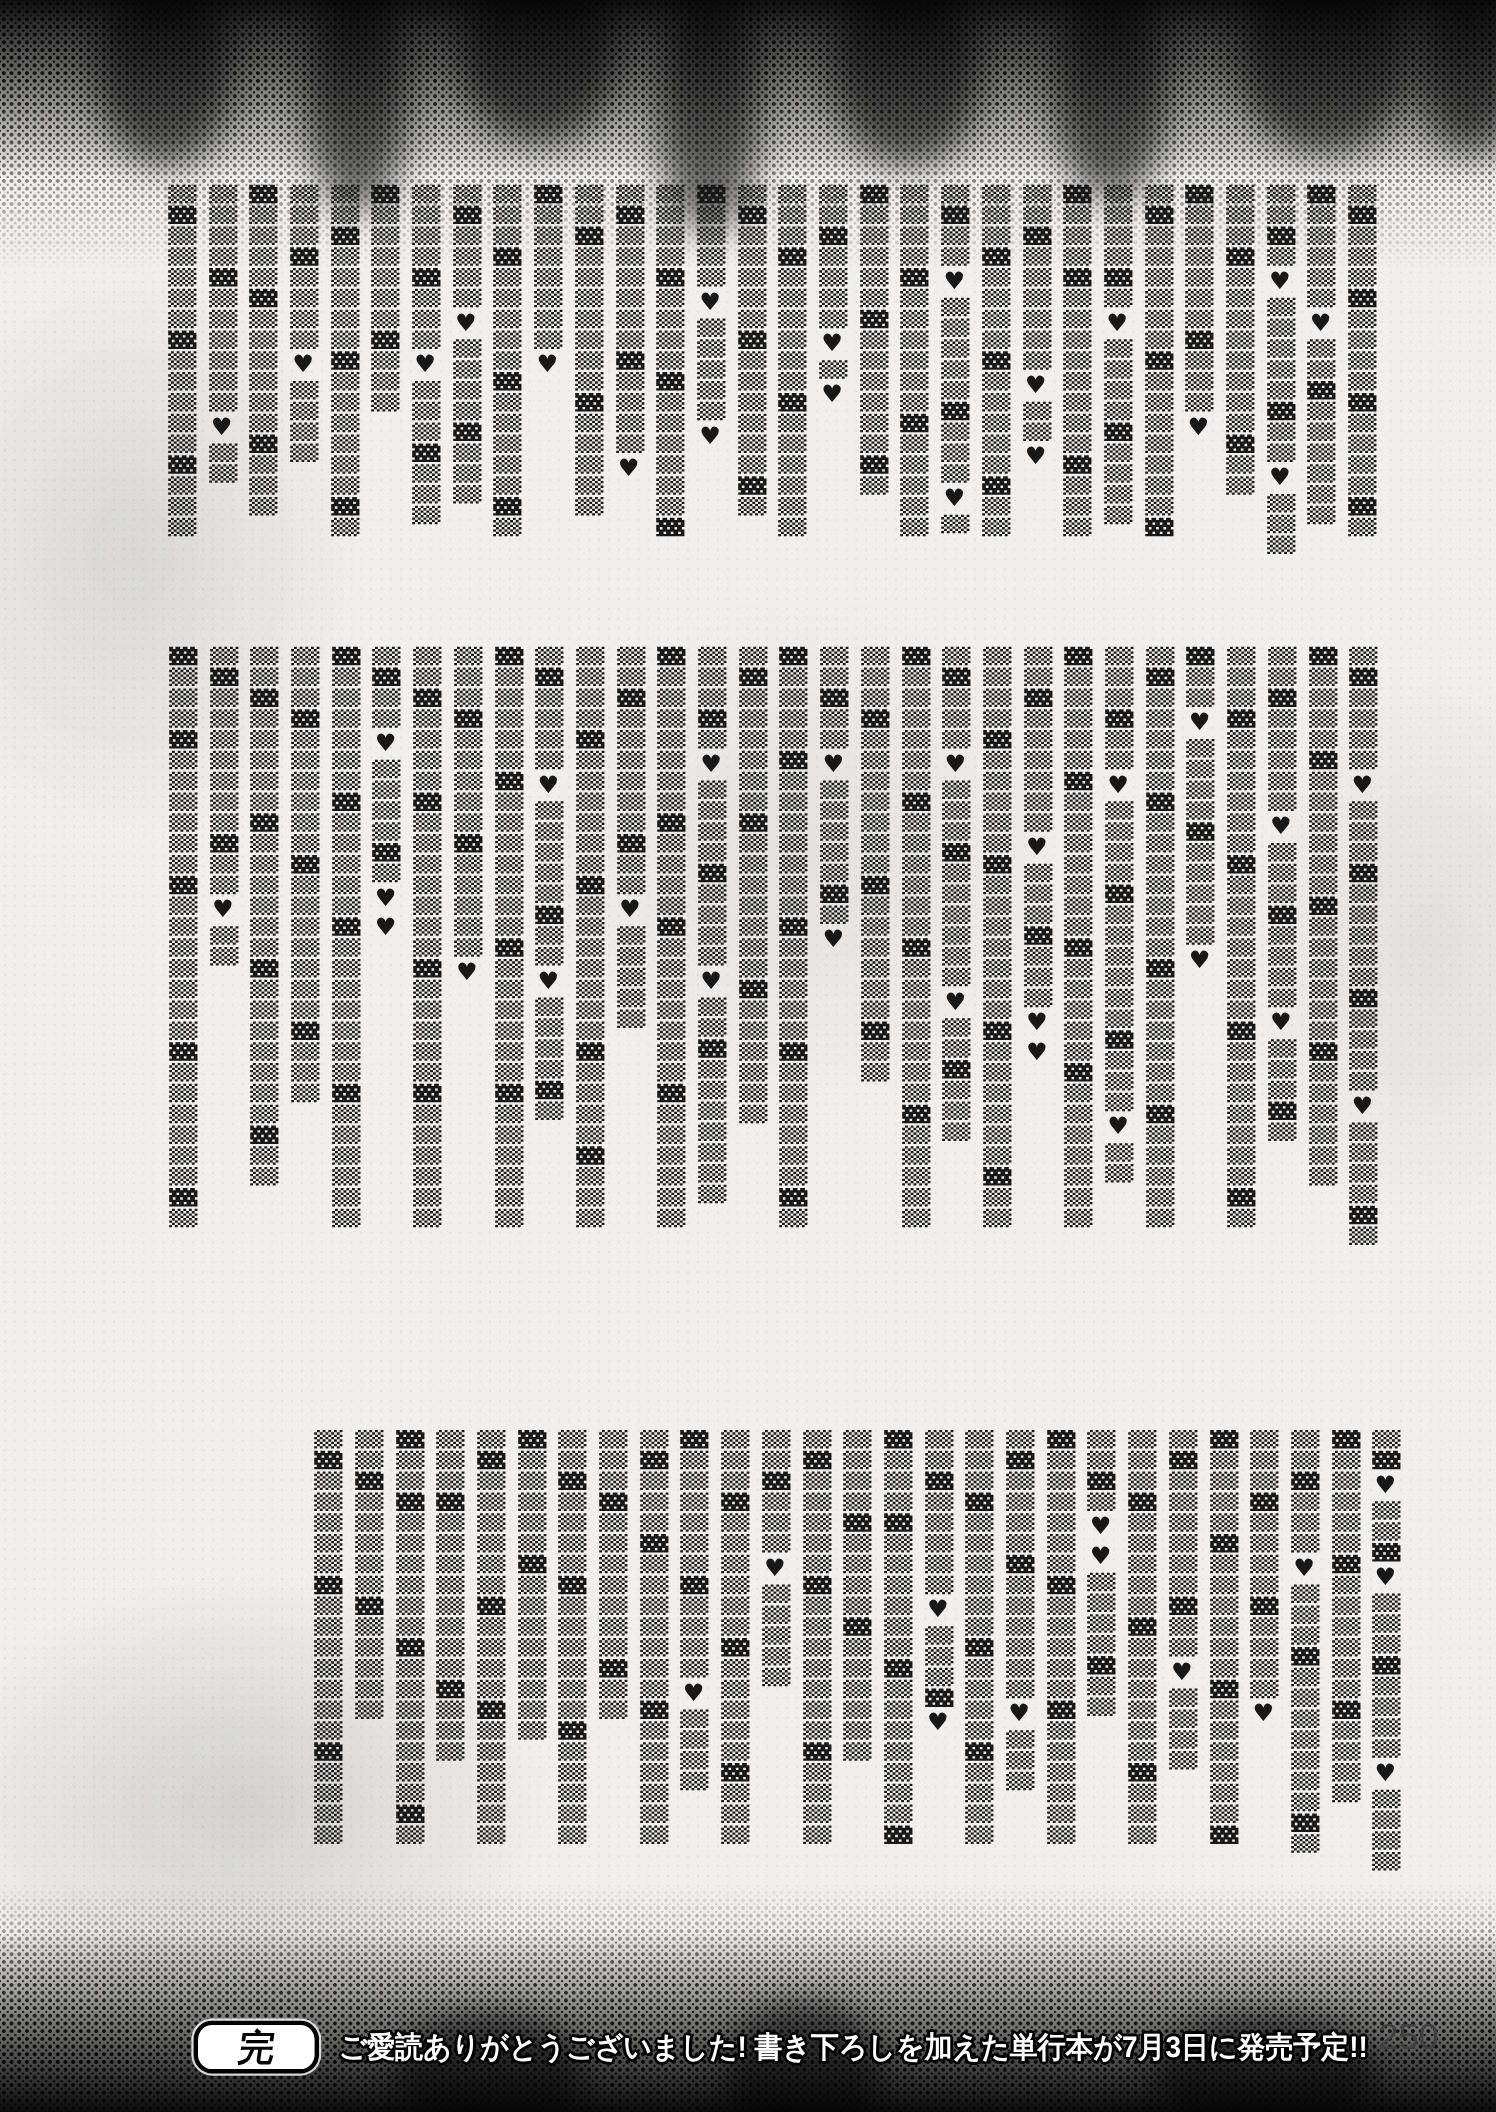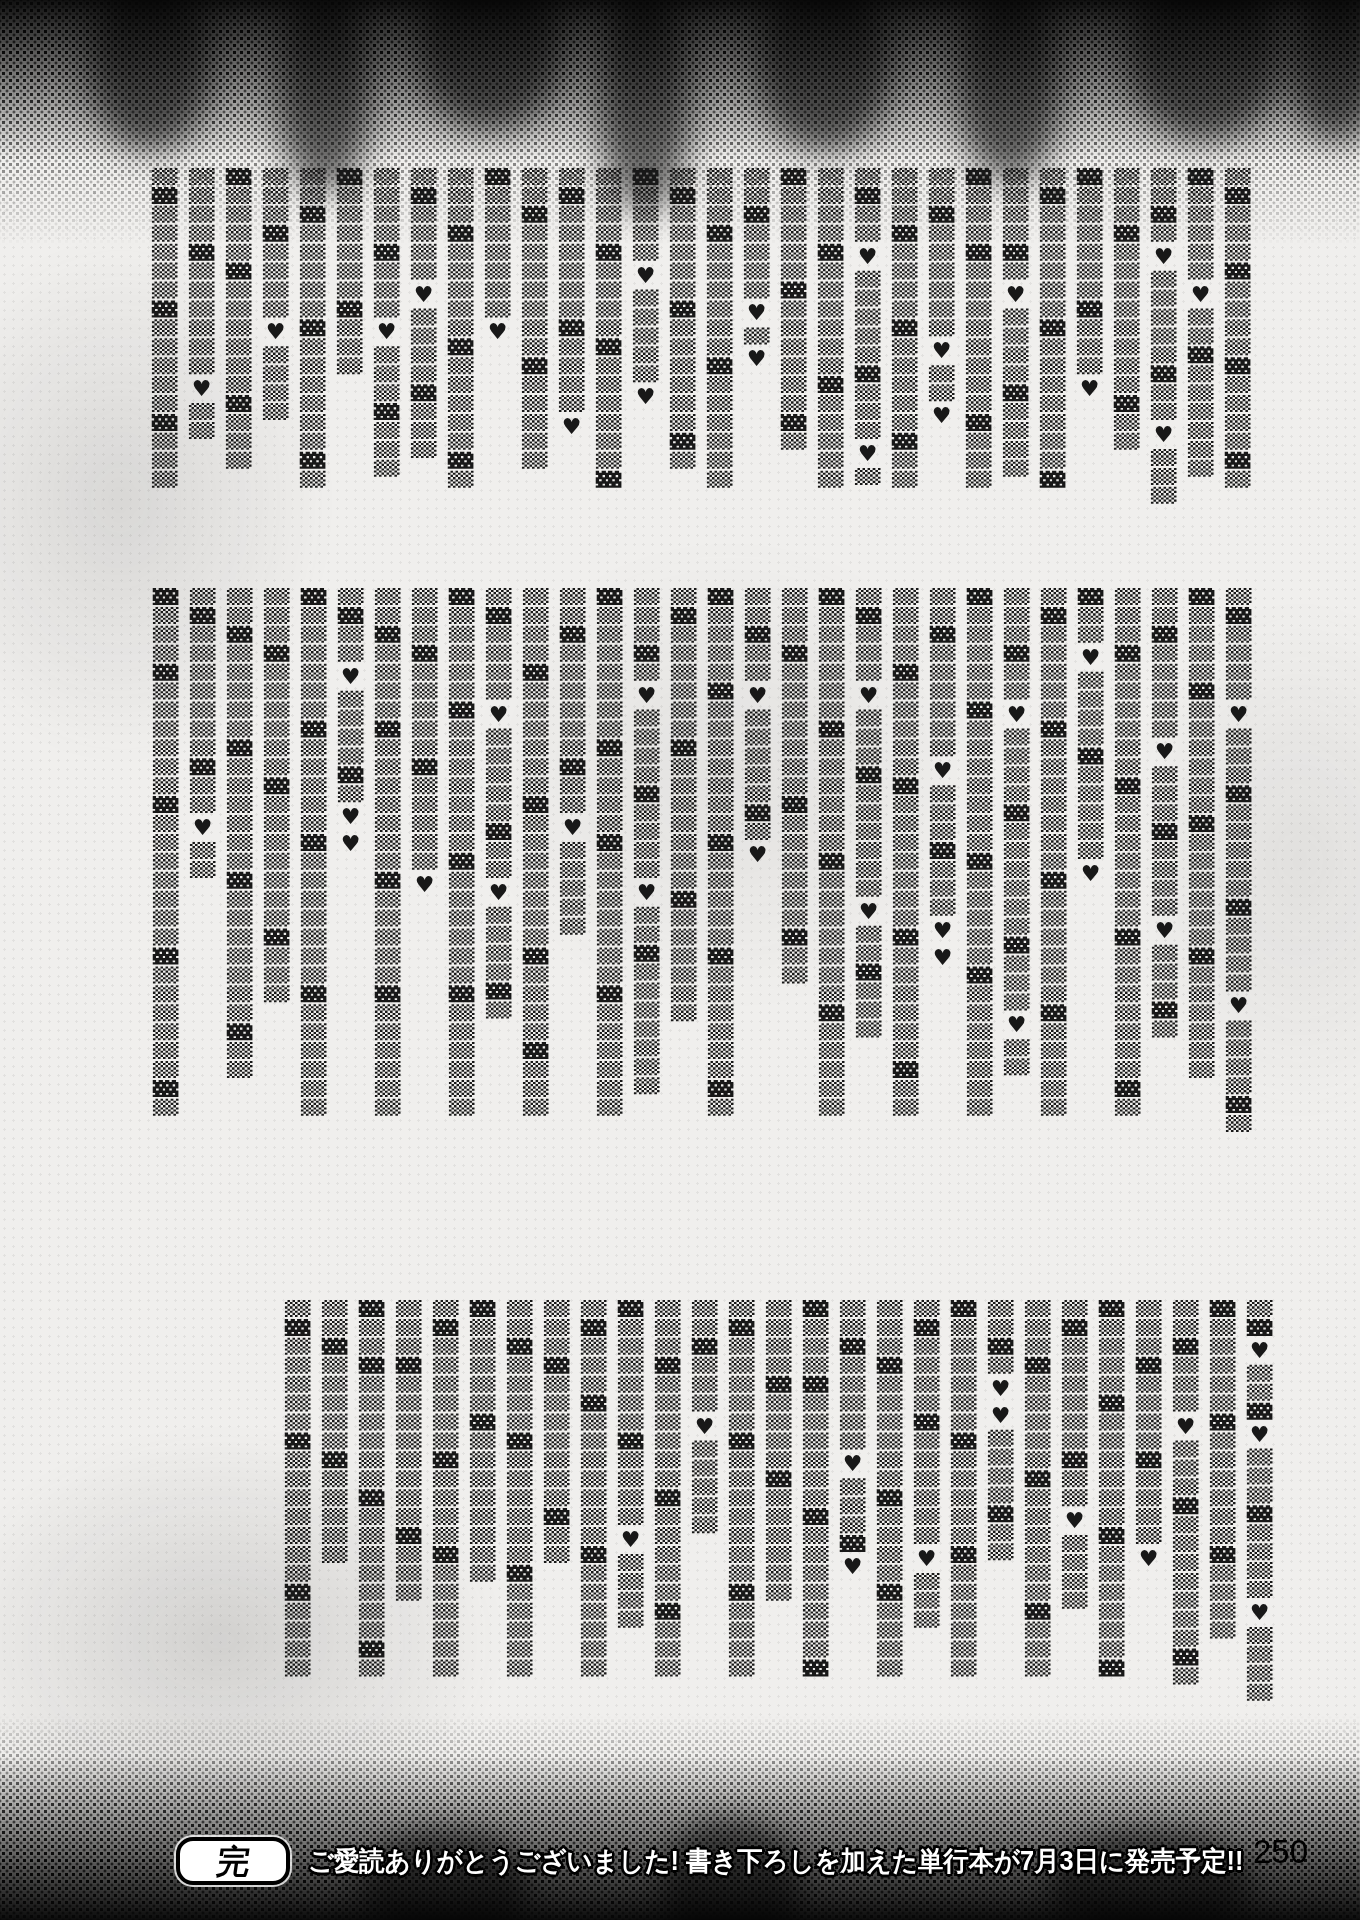--- a/index.html
+++ b/index.html
@@ -98,21 +98,21 @@
   .announce{
     color:#fff;font-size:27px;font-weight:bold;white-space:nowrap;
     font-family:"Liberation Sans","DejaVu Sans",sans-serif;
     transform:scaleX(.94);transform-origin:left center;
     text-shadow:
       -3px 0 #000,3px 0 #000,0 -3px #000,0 3px #000,
       -2px -2px #000,2px -2px #000,-2px 2px #000,2px 2px #000;
   }
   .page-number{
     position:absolute;right:52px;top:1833px;
-    font-size:33px;color:#000000;
+    font-size:33px;color:#404040;
     font-family:"Liberation Sans","DejaVu Sans",sans-serif;
   }
 </style>
 </head>
 <body>
 
 <div class="page">
 
   <div class="paper-noise"></div>
 

